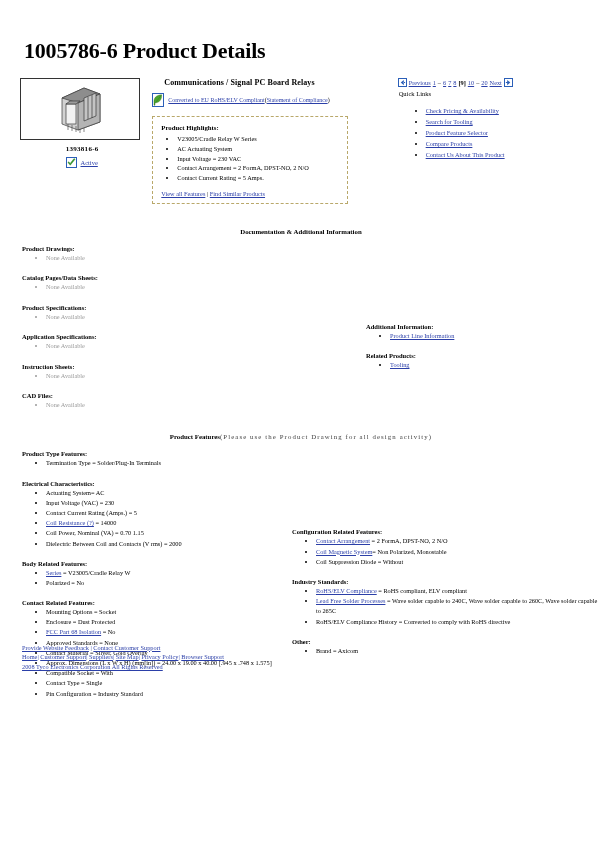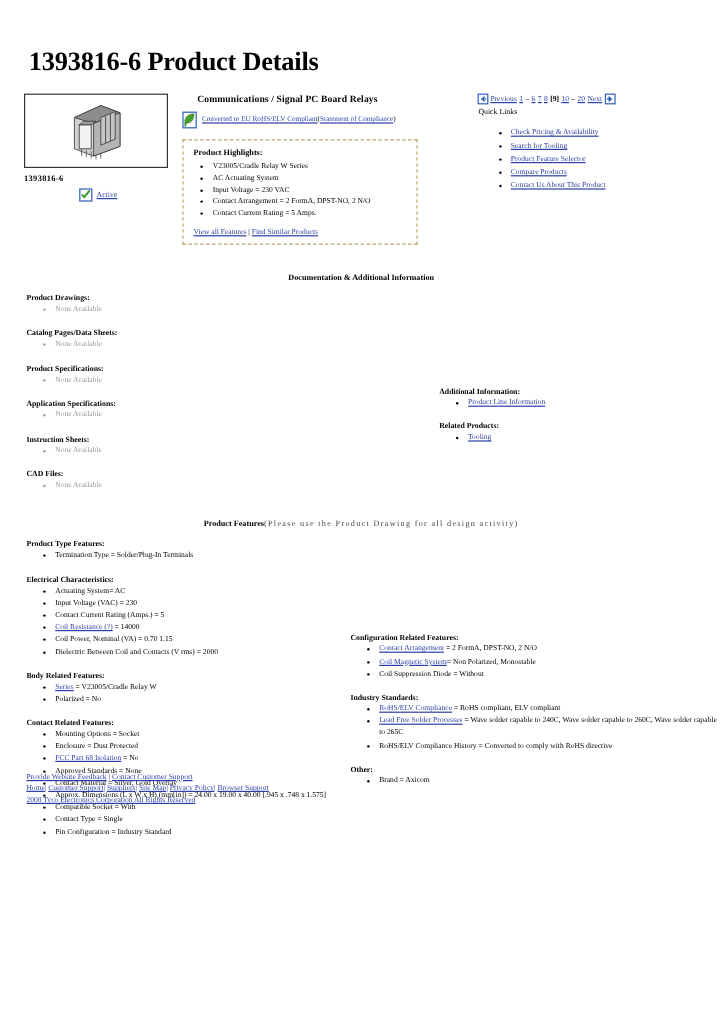--- a/index.html
+++ b/index.html
@@ -32,21 +32,21 @@
   .img-col { width: 128px; margin-left: 6px; }
   .prod-img-box {
     width: 120px; height: 62px;
     border: 1px solid #333;
     background: #fff;
     display: flex; align-items: center; justify-content: center;
     overflow: hidden;
   }
   .relay-svg { display:block; }
   .part-no {
-    font-weight: bold; font-size: 7px;
+    text-align: center; font-weight: bold; font-size: 7px;
     margin-top: 5px; letter-spacing: 0.3px;
   }
   .status-row {
     display: flex; align-items: center; justify-content: center;
     gap: 3px; margin-top: 4px;
   }
   .check-box {
     width: 11px; height: 11px;
     border: 1px solid #2b5fb8;
     background: #fff;
@@ -134,21 +134,21 @@
     font-size: 6.3px; line-height: 1.55;
   }
   .footer a { color: #2b3fa8; text-decoration: underline; }
   .footer .divider { color: #2b3fa8; }
 </style>
 </head>
 <body>
 
 <div class="page">
 
-  <div class="page-title">1393816-6 Product Details</div>
+  <div class="page-title">1005786-6 Product Details</div>
 
   <div class="top-row">
 
     <div class="img-col">
       <div class="prod-img-box">
         <svg class="relay-svg" width="52" height="50" viewBox="0 0 52 50">
           <g stroke="#3a3a3a" stroke-width="0.7" fill="#cfcfcf">
             <polygon points="8,14 30,4 46,10 46,38 24,46 8,40" fill="#d2d2d2"></polygon>
             <polygon points="8,14 30,4 46,10 24,19" fill="#8d8d8d"></polygon>
             <polygon points="24,19 46,10 46,38 24,46" fill="#b4b4b4"></polygon>

